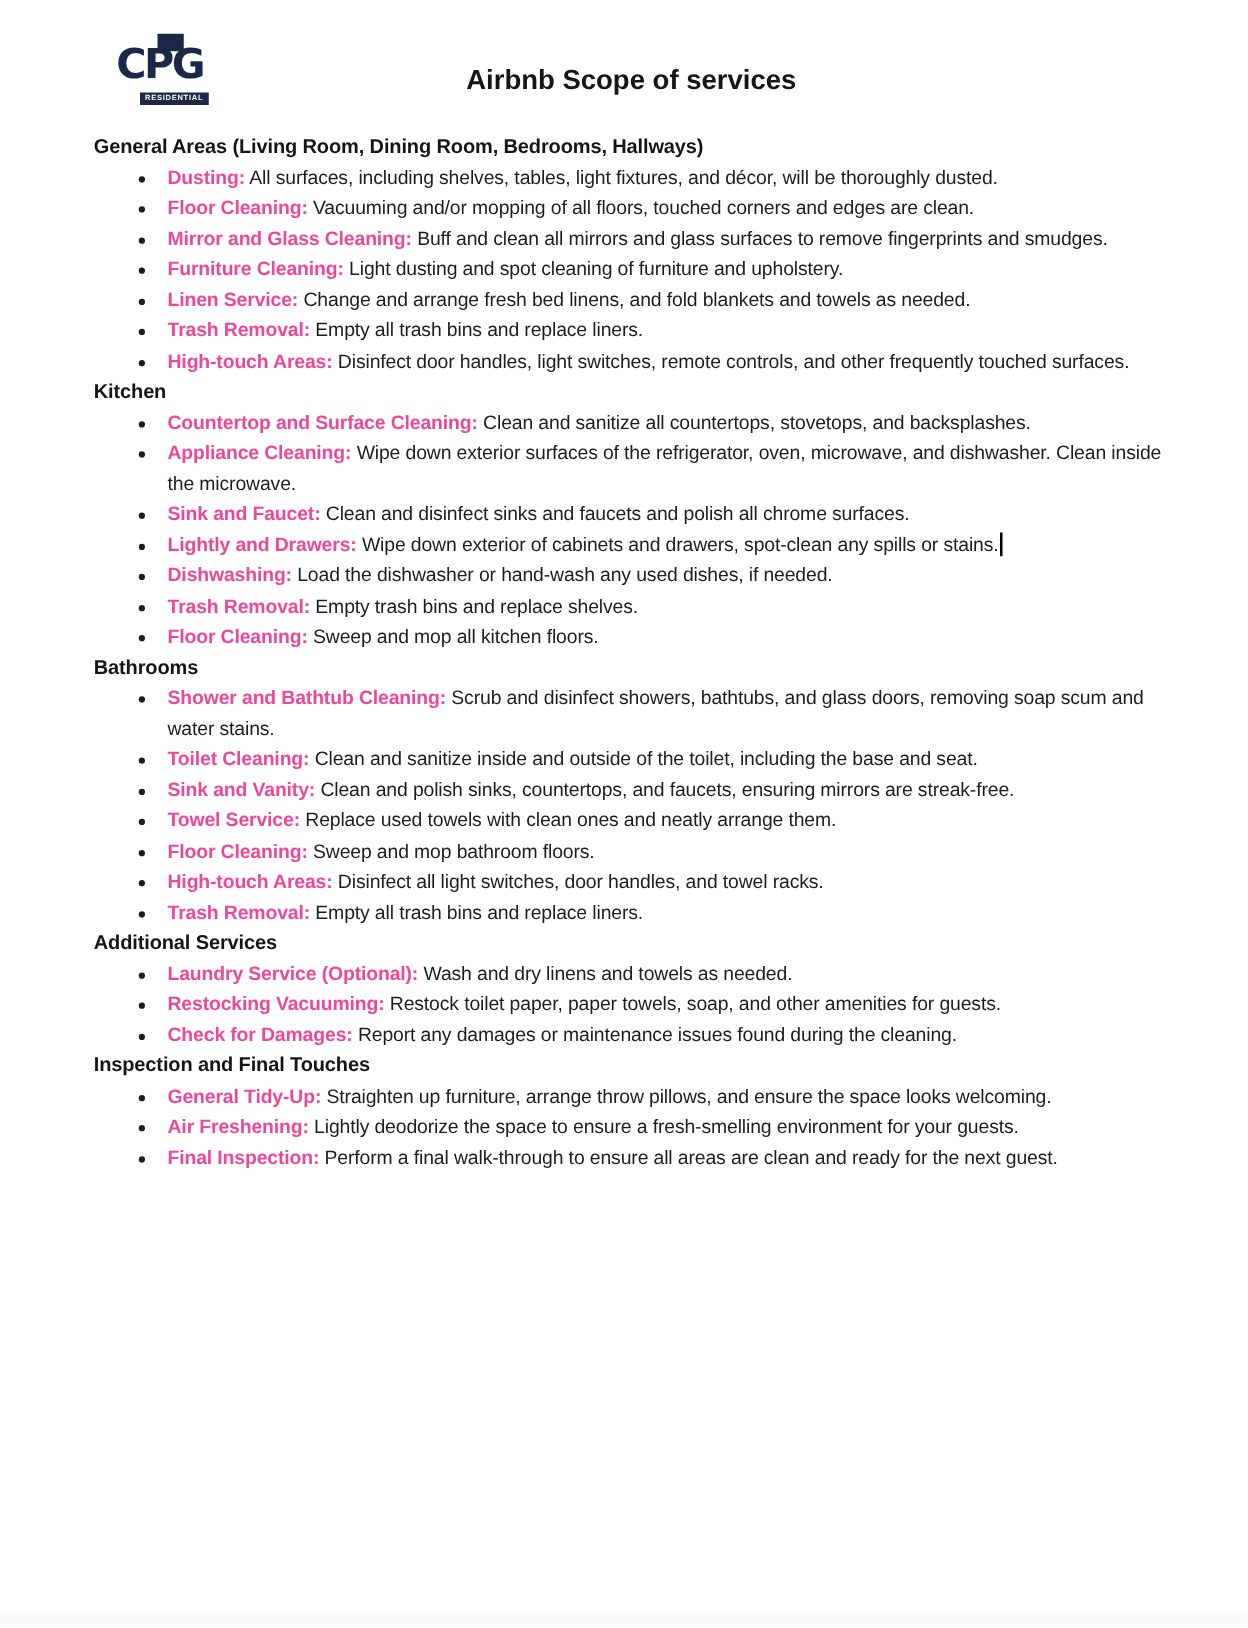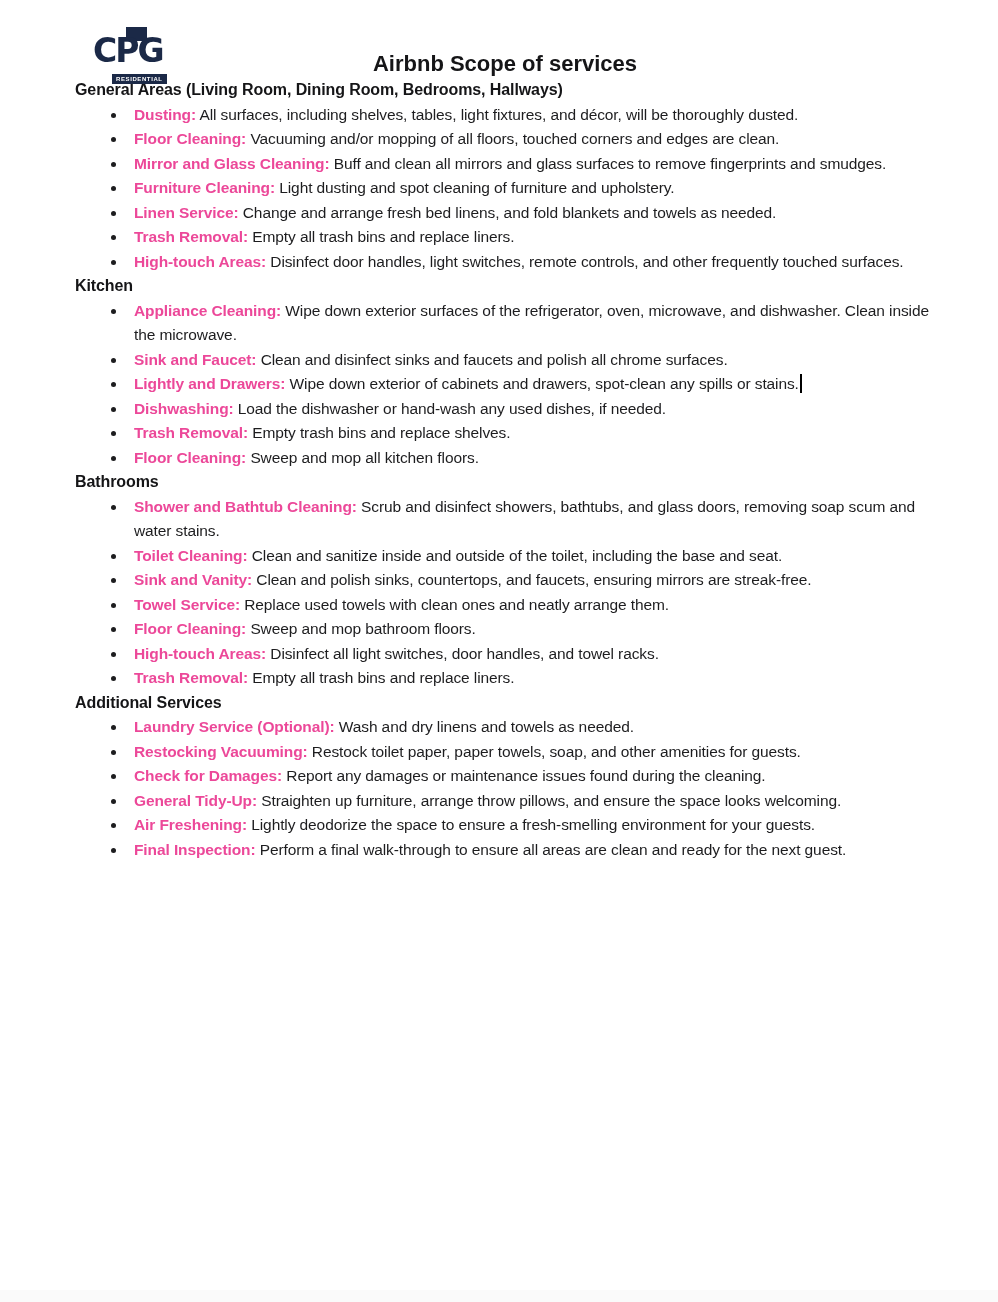--- a/index.html
+++ b/index.html
@@ -13,20 +13,21 @@
     position: relative;
     overflow: hidden;
   }
   .content { padding: 50px 63px 0 75px; }
   .title {
     font-size: 22px;
     line-height: 28px;
     font-weight: 700;
     text-align: center;
     letter-spacing: 0;
+    margin-bottom: 28px;
     color: #151517;
   }
   .sec-h {
     font-weight: 700;
     font-size: 16px;
     line-height: 24.5px;
     color: #151517;
   }
   ul { list-style: none; }
   li {
@@ -106,20 +107,21 @@
       <li><span class="dot"></span><span class="lbl">Furniture Cleaning:</span><span> Light dusting and spot cleaning of furniture and upholstery.</span></li>
       <li><span class="dot"></span><span class="lbl">Linen Service:</span><span> Change and arrange fresh bed linens, and fold blankets and towels as needed.</span></li>
       <li><span class="dot"></span><span class="lbl">Trash Removal:</span><span> Empty all trash bins and replace liners.</span></li>
       <li><span class="dot"></span><span class="lbl">High-touch Areas:</span><span> Disinfect door handles, light switches, remote controls, and other frequently touched surfaces.</span></li>
     </ul>
   </div>
 
   <div>
     <div class="sec-h">Kitchen</div>
     <ul>
+      <li><span class="dot"></span><span class="lbl">Countertop and Surface Cleaning:</span><span> Clean and sanitize all countertops, stovetops, and backsplashes.</span></li>
       <li><span class="dot"></span><span class="lbl">Appliance Cleaning:</span><span> Wipe down exterior surfaces of the refrigerator, oven, microwave, and dishwasher. Clean inside the microwave.</span></li>
       <li><span class="dot"></span><span class="lbl">Sink and Faucet:</span><span> Clean and disinfect sinks and faucets and polish all chrome surfaces.</span></li>
       <li><span class="dot"></span><span class="lbl">Lightly and Drawers:</span><span> Wipe down exterior of cabinets and drawers, spot-clean any spills or stains.</span><span class="caret"></span></li>
       <li><span class="dot"></span><span class="lbl">Dishwashing:</span><span> Load the dishwasher or hand-wash any used dishes, if needed.</span></li>
       <li><span class="dot"></span><span class="lbl">Trash Removal:</span><span> Empty trash bins and replace shelves.</span></li>
       <li><span class="dot"></span><span class="lbl">Floor Cleaning:</span><span> Sweep and mop all kitchen floors.</span></li>
     </ul>
   </div>
 
   <div>
@@ -138,20 +140,21 @@
   <div>
     <div class="sec-h">Additional Services</div>
     <ul>
       <li><span class="dot"></span><span class="lbl">Laundry Service (Optional):</span><span> Wash and dry linens and towels as needed.</span></li>
       <li><span class="dot"></span><span class="lbl">Restocking Vacuuming:</span><span> Restock toilet paper, paper towels, soap, and other amenities for guests.</span></li>
       <li><span class="dot"></span><span class="lbl">Check for Damages:</span><span> Report any damages or maintenance issues found during the cleaning.</span></li>
     </ul>
   </div>
 
   <div>
+    <div class="sec-h">Inspection and Final Touches</div>
     <ul>
       <li><span class="dot"></span><span class="lbl">General Tidy-Up:</span><span> Straighten up furniture, arrange throw pillows, and ensure the space looks welcoming.</span></li>
       <li><span class="dot"></span><span class="lbl">Air Freshening:</span><span> Lightly deodorize the space to ensure a fresh-smelling environment for your guests.</span></li>
       <li><span class="dot"></span><span class="lbl">Final Inspection:</span><span> Perform a final walk-through to ensure all areas are clean and ready for the next guest.</span></li>
     </ul>
   </div>
 </div>
 
 <div class="bottom-strip"></div>
 

